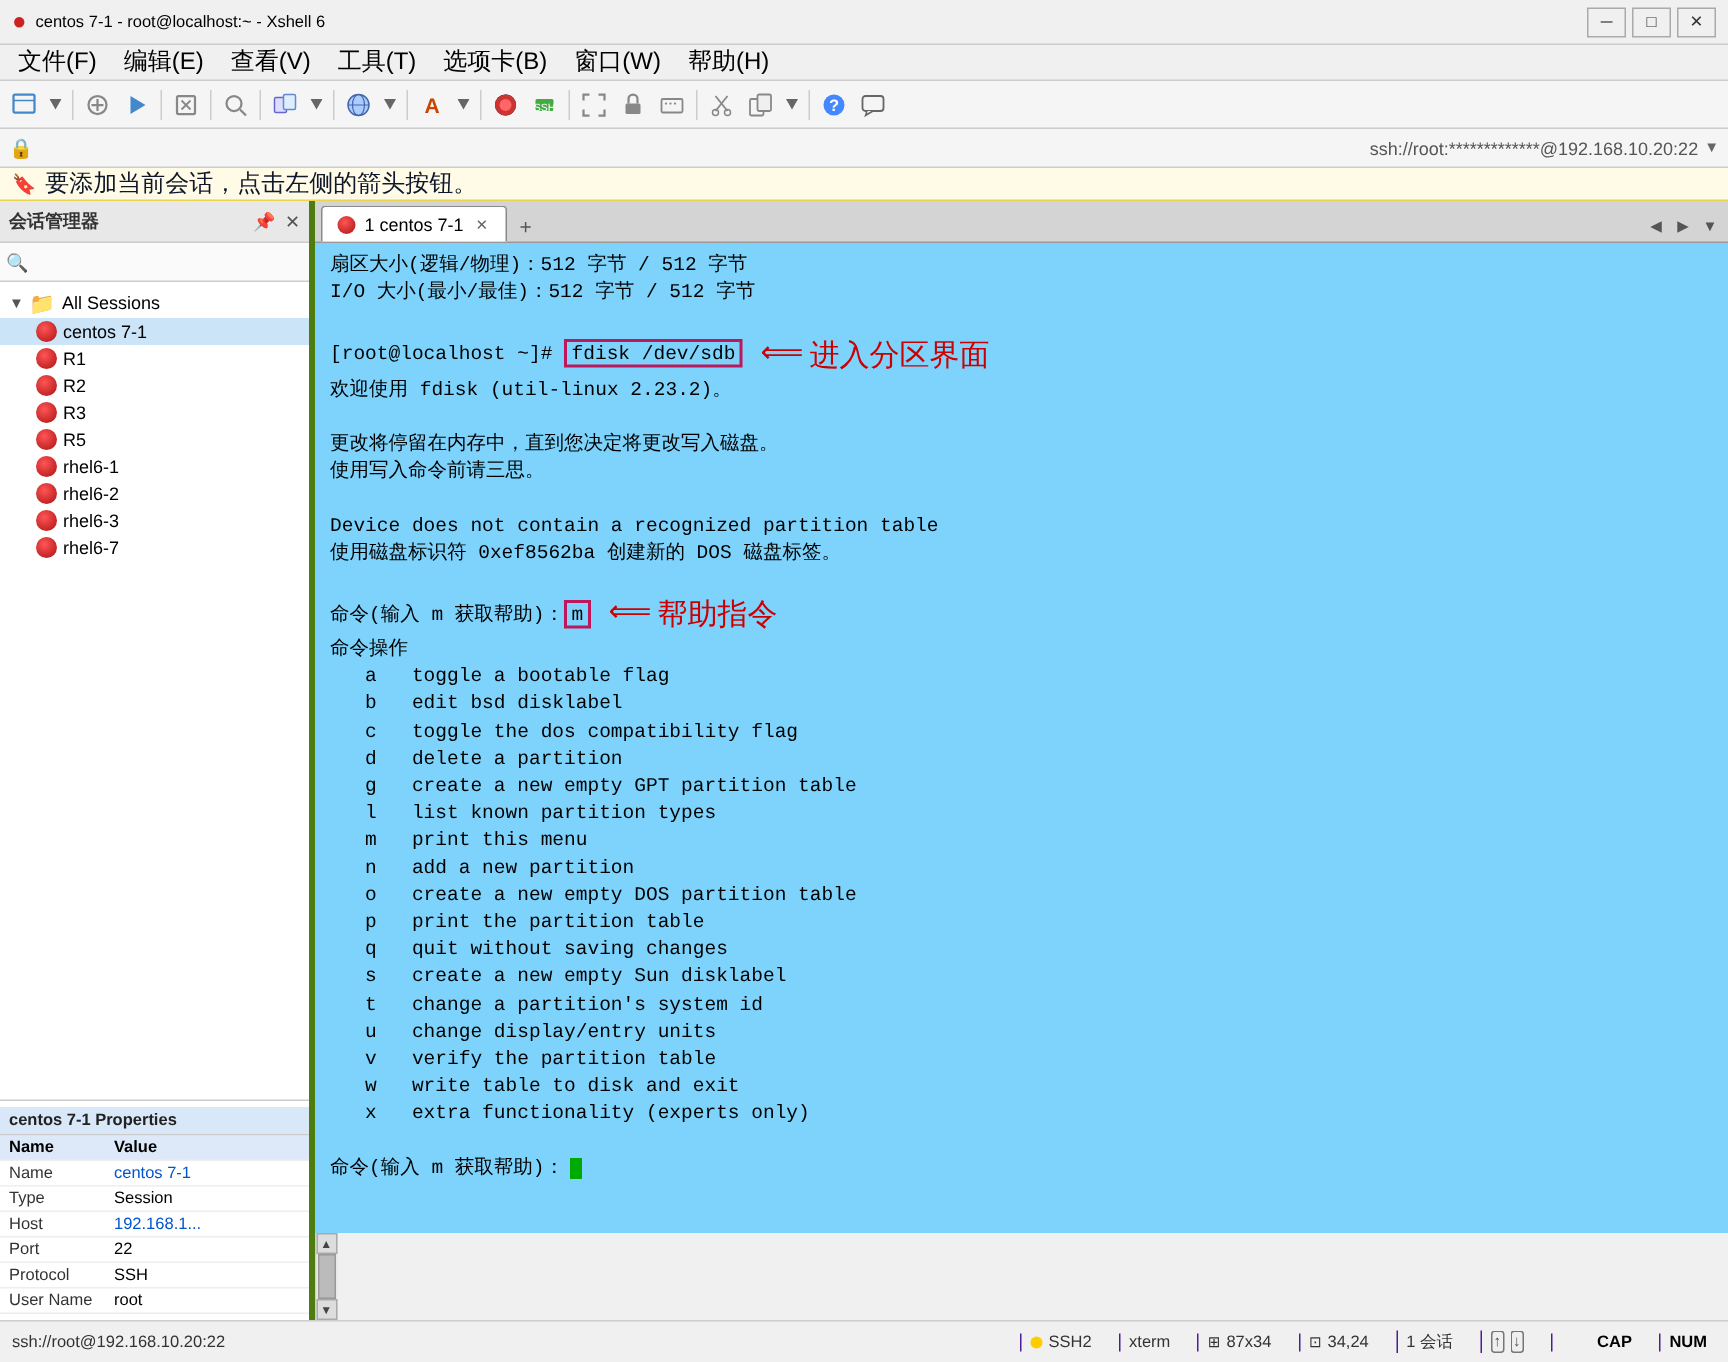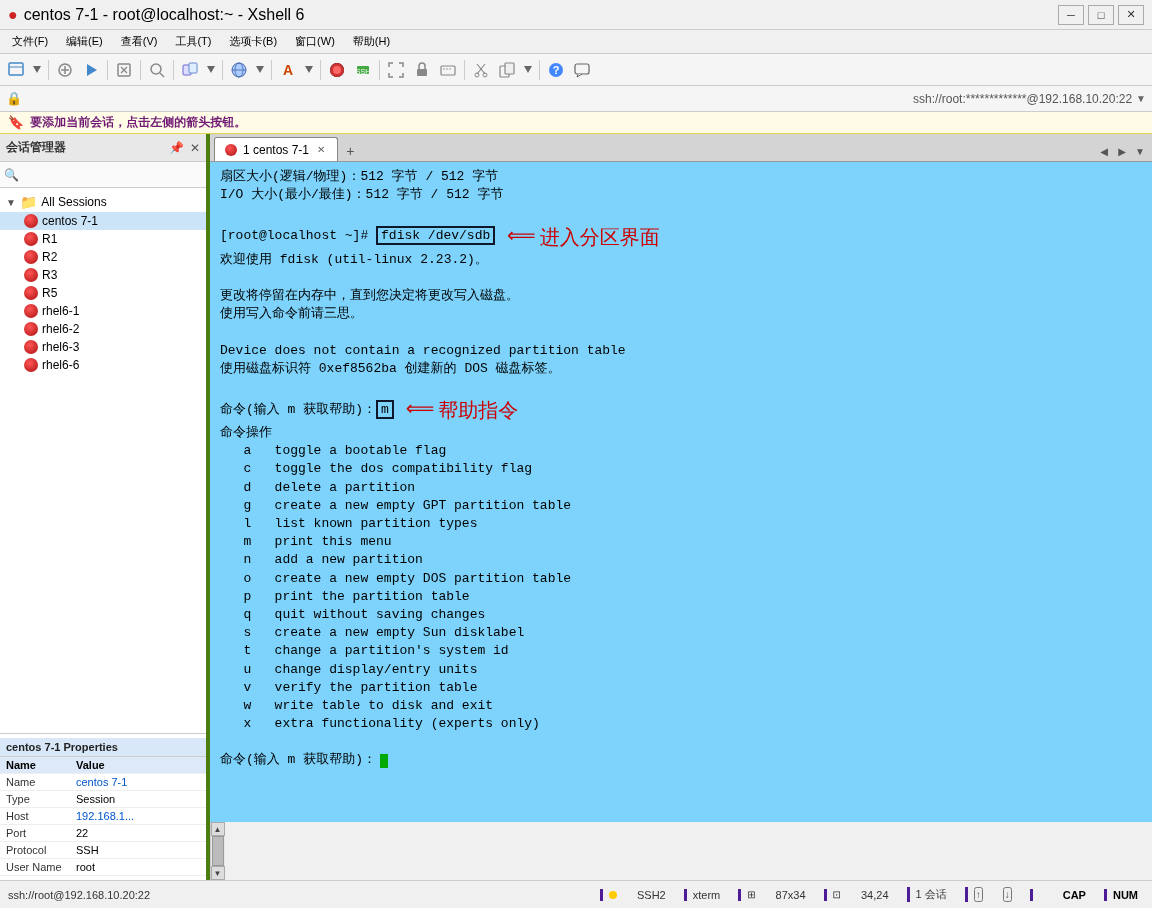--- a/index.html
+++ b/index.html
@@ -49,21 +49,21 @@
       height: 24px;
       background: #f0f0f0;
       display: flex;
       align-items: center;
       padding: 0 4px;
       border-bottom: 1px solid #ccc;
       gap: 2px;
     }
     .menu-item {
       padding: 15px 8px;
-      font-size: 11px;
+      font-size: 16px;
       cursor: pointer;
       color: #000;
     }
 
     
     #toolbar {
       height: 32px;
       background: #f5f5f5;
       display: flex;
       align-items: center;
@@ -315,23 +315,23 @@
       display: flex;
       align-items: center;
       padding: 0 8px;
       gap: 12px;
       font-size: 12px;
       color: #333;
     }
     .status-section {
       display: flex;
       align-items: center;
-      gap: 20px;
+      gap: 4px;
       padding: 0 6px;
-      border-left: 3px solid #4c1d95;
+      border-left: 1px solid #4c1d95;
       font-size: 11px;
     }
     .status-cap {
       font-weight: bold;
       color: #000;
       padding-left: 24px;
     }
     .status-num {
       font-weight: bold;
       color: #000;
@@ -398,34 +398,34 @@
     }
     .scroll-thumb {
       width: 12px;
       height: 30px;
       background: #bbb;
       border: 1px solid #999;
       margin: 0 auto;
       cursor: pointer;
     }
     .red-box {
-      border: 2px solid #0f172a;
+      border: 2px solid #be185d;
       padding: 0 3px;
       display: inline;
     }
   </style>
 </head>
 <body>
 
 <div id="app-wrapper">
 
   <div id="titlebar">
     <div id="titlebar-left">
       <span style="color:#cc2222;font-size:16px;">●</span>
-      <span style="font-size:16px;">centos 7-1 - root@localhost:~ - Xshell 6</span>
+      <span style="font-size:11px;">centos 7-1 - root@localhost:~ - Xshell 6</span>
     </div>
     <div id="titlebar-controls">
       <button class="title-btn">─</button>
       <button class="title-btn">□</button>
       <button class="title-btn close">✕</button>
     </div>
   </div>
 
   <div id="menubar">
     <span class="menu-item">文件(F)</span>
@@ -594,21 +594,21 @@
   </div>
 
   <div id="addressbar">
     <span style="color:#888;font-size:13px;">🔒</span>
     <span style="font-size:12px;color:#555;flex:1;text-align:right;">ssh://root:*************@192.168.10.20:22</span>
     <span style="font-size:10px;color:#666;">▼</span>
   </div>
 
   <div id="infobar">
     <span style="color:#cc8800;font-size:13px;">🔖</span>
-    <span style="font-size:12px;color:#701a75;font-weight:bold;">要添加当前会话，点击左侧的箭头按钮。</span>
+    <span style="font-size:16px;color:#0f172a;">要添加当前会话，点击左侧的箭头按钮。</span>
   </div>
 
   <div id="content-area">
 
     <div id="sidebar">
       <div id="sidebar-header">
         <span style="font-size:12px;font-weight:bold;color:#333;">会话管理器</span>
         <div style="display:flex;gap:6px;">
           <span style="cursor:pointer;font-size:12px;color:#555;">📌</span>
           <span style="cursor:pointer;font-size:12px;color:#555;">✕</span>
@@ -650,21 +650,21 @@
         <div class="tree-session">
           <span style="display:inline-block;width:14px;height:14px;border-radius:50%;background:radial-gradient(circle at 40% 35%, #ff5555, #aa1111);flex-shrink:0;"></span>
           <span>rhel6-2</span>
         </div>
         <div class="tree-session">
           <span style="display:inline-block;width:14px;height:14px;border-radius:50%;background:radial-gradient(circle at 40% 35%, #ff5555, #aa1111);flex-shrink:0;"></span>
           <span>rhel6-3</span>
         </div>
         <div class="tree-session">
           <span style="display:inline-block;width:14px;height:14px;border-radius:50%;background:radial-gradient(circle at 40% 35%, #ff5555, #aa1111);flex-shrink:0;"></span>
-          <span>rhel6-6</span>
+          <span>rhel6-7</span>
         </div>
       </div>
 
       <div id="properties" style="border-top:1px solid #ccc;">
         <div id="prop-header" style="padding:3px 6px;font-size:11px;font-weight:bold;background:#d8e8f8;border-bottom:1px solid #ccc;color:#222;">centos 7-1 Properties</div>
         <table id="prop-table">
           <tbody>
               <tr class="header-row">
             <td>Name</td>
             <td>Value</td>
@@ -732,20 +732,21 @@
           <span class="term-line">Device does not contain a recognized partition table</span>
           <span class="term-line">使用磁盘标识符 0xef8562ba 创建新的 DOS 磁盘标签。</span>
           <span class="term-line">&nbsp;</span>
           <div class="term-prompt-line">
             <span style="font-family:'Courier New',monospace;font-size:13px;">命令(输入 m 获取帮助)：<span class="red-box">m</span>&nbsp;</span>
             <span style="color:#cc0000;font-size:20px;">⟸</span>
             <span class="term-annotation">帮助指令</span>
           </div>
           <span class="term-line">命令操作</span>
           <span class="term-line">   a   toggle a bootable flag</span>
+          <span class="term-line">   b   edit bsd disklabel</span>
           <span class="term-line">   c   toggle the dos compatibility flag</span>
           <span class="term-line">   d   delete a partition</span>
           <span class="term-line">   g   create a new empty GPT partition table</span>
           <span class="term-line">   l   list known partition types</span>
           <span class="term-line">   m   print this menu</span>
           <span class="term-line">   n   add a new partition</span>
           <span class="term-line">   o   create a new empty DOS partition table</span>
           <span class="term-line">   p   print the partition table</span>
           <span class="term-line">   q   quit without saving changes</span>
           <span class="term-line">   s   create a new empty Sun disklabel</span>

